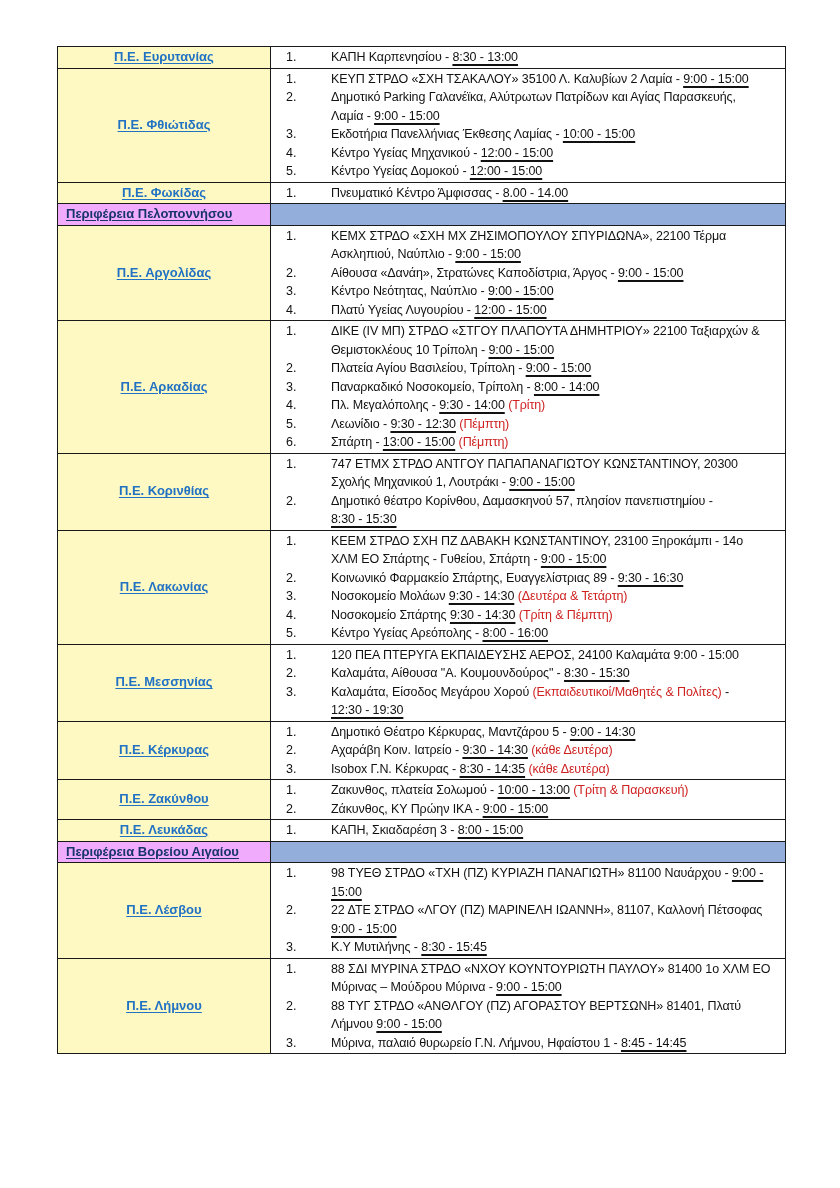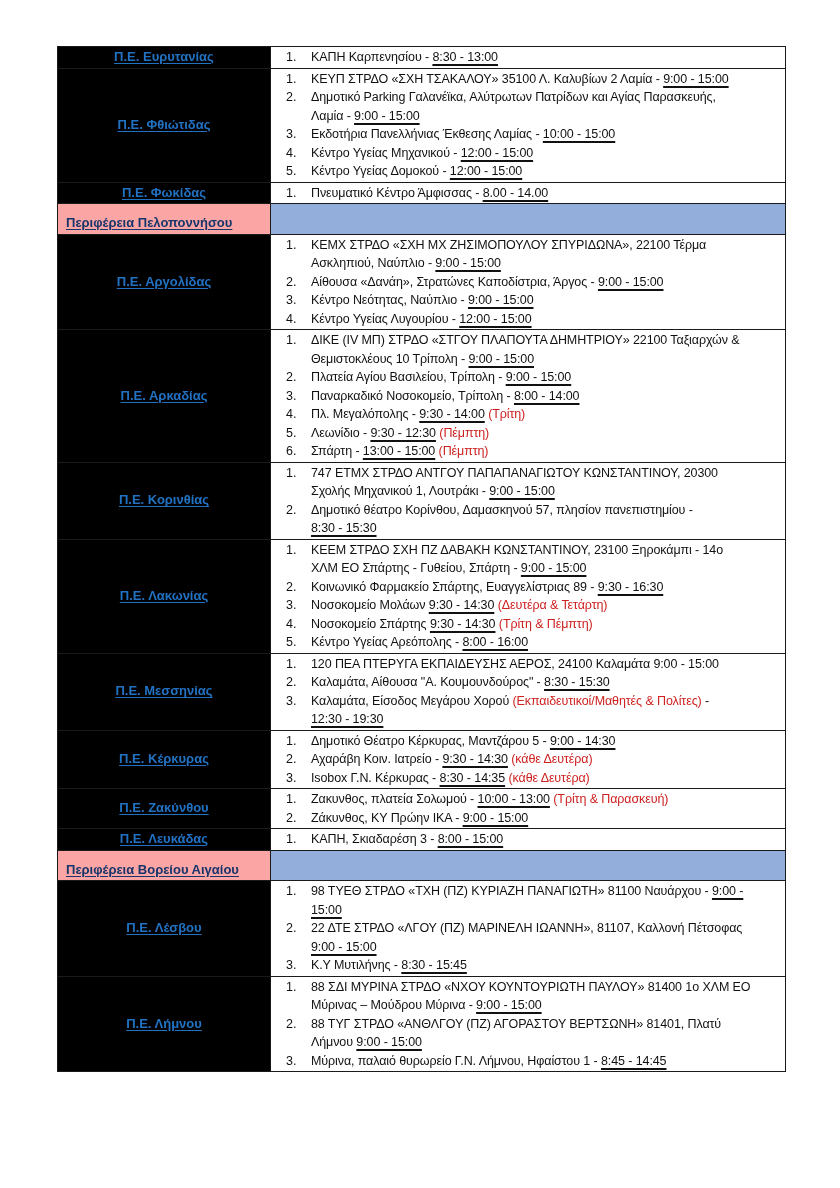--- a/index.html
+++ b/index.html
@@ -8,38 +8,38 @@
     font-family:"Liberation Sans", sans-serif;
     font-size:12.5px;line-height:18.5px;color:#111111;
   }
   .page{position:relative;width:840px;height:1188px;background:#ffffff;overflow:hidden;}
   table.doc-table{
     position:absolute;left:57px;top:46px;width:728px;
     border-collapse:collapse;table-layout:fixed;
   }
   td{border:1px solid #1a1a1a;}
   td.region-cell{
-    text-align:center;vertical-align:middle;padding:1px 2px;background:#000000;
+    text-align:center;vertical-align:middle;padding:1px 2px;background:#fef9c3;
   }
   .region-label{
     color:#2272c3;font-weight:700;font-size:13px;
     text-decoration:underline;text-underline-offset:2px;cursor:pointer;
   }
   td.items-cell{vertical-align:middle;padding:1px 6px 1px 0;background:#ffffff;}
   .item{display:flex;align-items:flex-start;}
   .item-number{
     width:40px;min-width:40px;box-sizing:border-box;padding-left:15px;
   }
   .item-text{
-    flex:1;white-space:pre-wrap;letter-spacing:-0.1px;word-break:normal;
+    flex:1;white-space:pre-wrap;letter-spacing:-0.1px;word-break:normal;margin-left:20px;
   }
   .seg-u{text-decoration:underline;text-decoration-thickness:1.5px;text-underline-offset:2.5px;}
   .seg-r{color:#ce2120;}
   td.section-cell{
-    background:#fca5a5;padding:10px 2px 1px 8px;vertical-align:middle;
+    background:#f0abfc;padding:1px 2px 1px 8px;vertical-align:middle;
   }
   td.section-cell-empty{background:#94aedb;}
   .section-label{
     color:#17356b;font-weight:700;font-size:13px;
     text-decoration:underline;text-underline-offset:2px;
   }
 </style>
 </head>
 <body>
 
@@ -109,21 +109,21 @@
             <div class="item">
               <span class="item-number">2.</span>
               <span class="item-text"><span>Αίθουσα «Δανάη», Στρατώνες Καποδίστρια, Άργος - </span><span class="seg-u">9:00 - 15:00</span></span>
             </div>
             <div class="item">
               <span class="item-number">3.</span>
               <span class="item-text"><span>Κέντρο Νεότητας, Ναύπλιο - </span><span class="seg-u">9:00 - 15:00</span></span>
             </div>
             <div class="item">
               <span class="item-number">4.</span>
-              <span class="item-text"><span>Κέντρο Υγείας Λυγουρίου - </span><span class="seg-u">12:00 - 15:00</span></span>
+              <span class="item-text"><span>Πλατύ Υγείας Λυγουρίου - </span><span class="seg-u">12:00 - 15:00</span></span>
             </div>
           </td>
         </tr>
         <tr>
           <td class="region-cell"><span class="region-label">Π.Ε. Αρκαδίας</span></td>
           <td class="items-cell">
             <div class="item">
               <span class="item-number">1.</span>
               <span class="item-text"><span>ΔΙΚΕ (ΙV ΜΠ) ΣΤΡΔΟ «ΣΤΓΟΥ ΠΛΑΠΟΥΤΑ ΔΗΜΗΤΡΙΟΥ» 22100 Ταξιαρχών &amp;
 Θεμιστοκλέους 10 Τρίπολη - </span><span class="seg-u">9:00 - 15:00</span></span>

